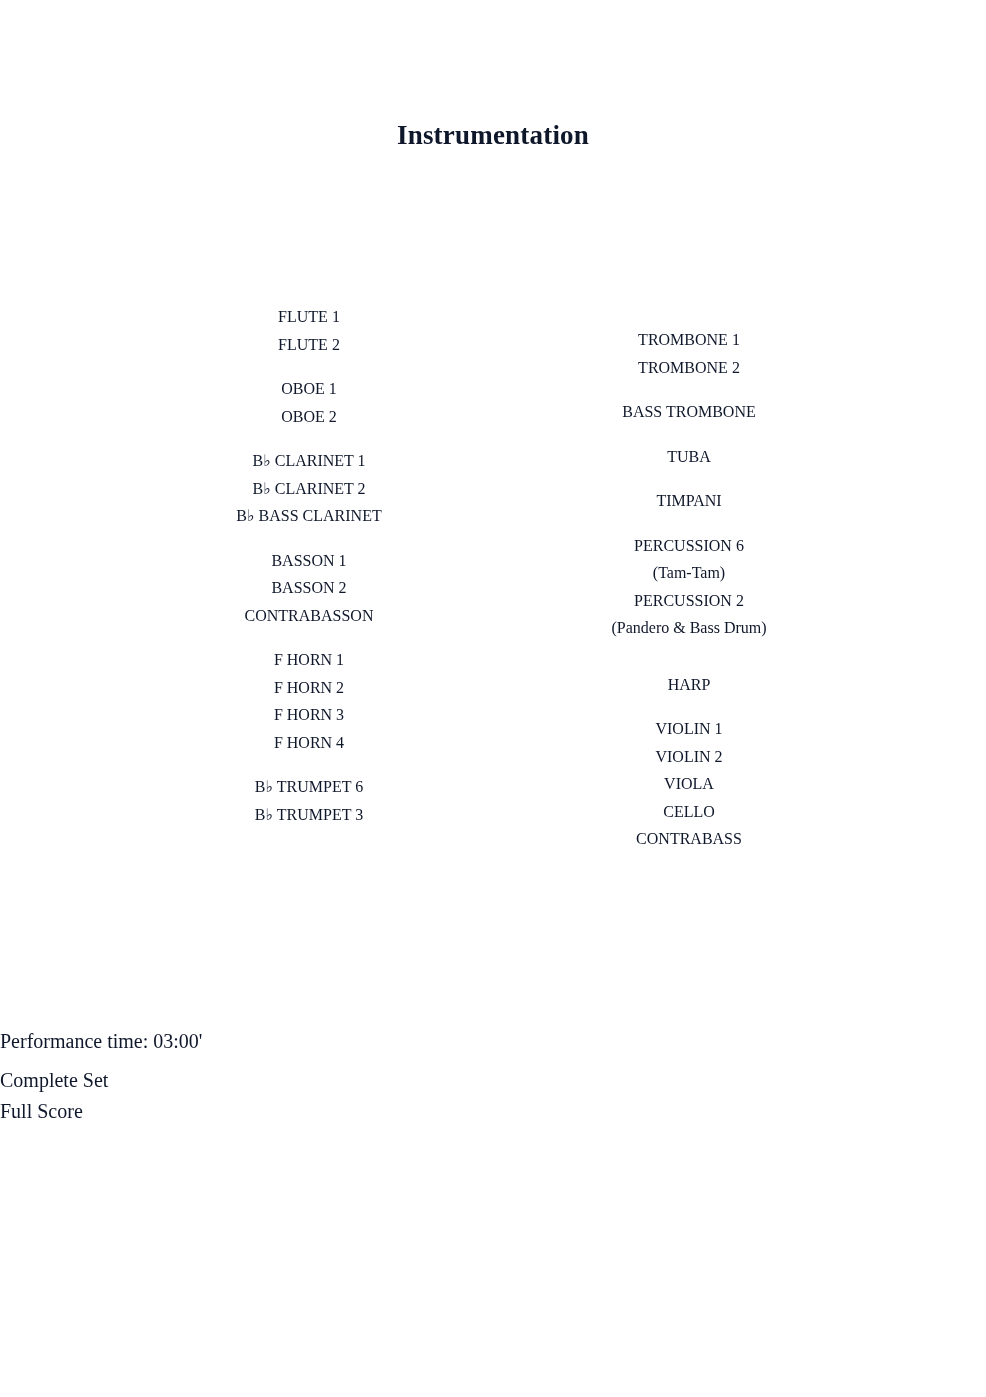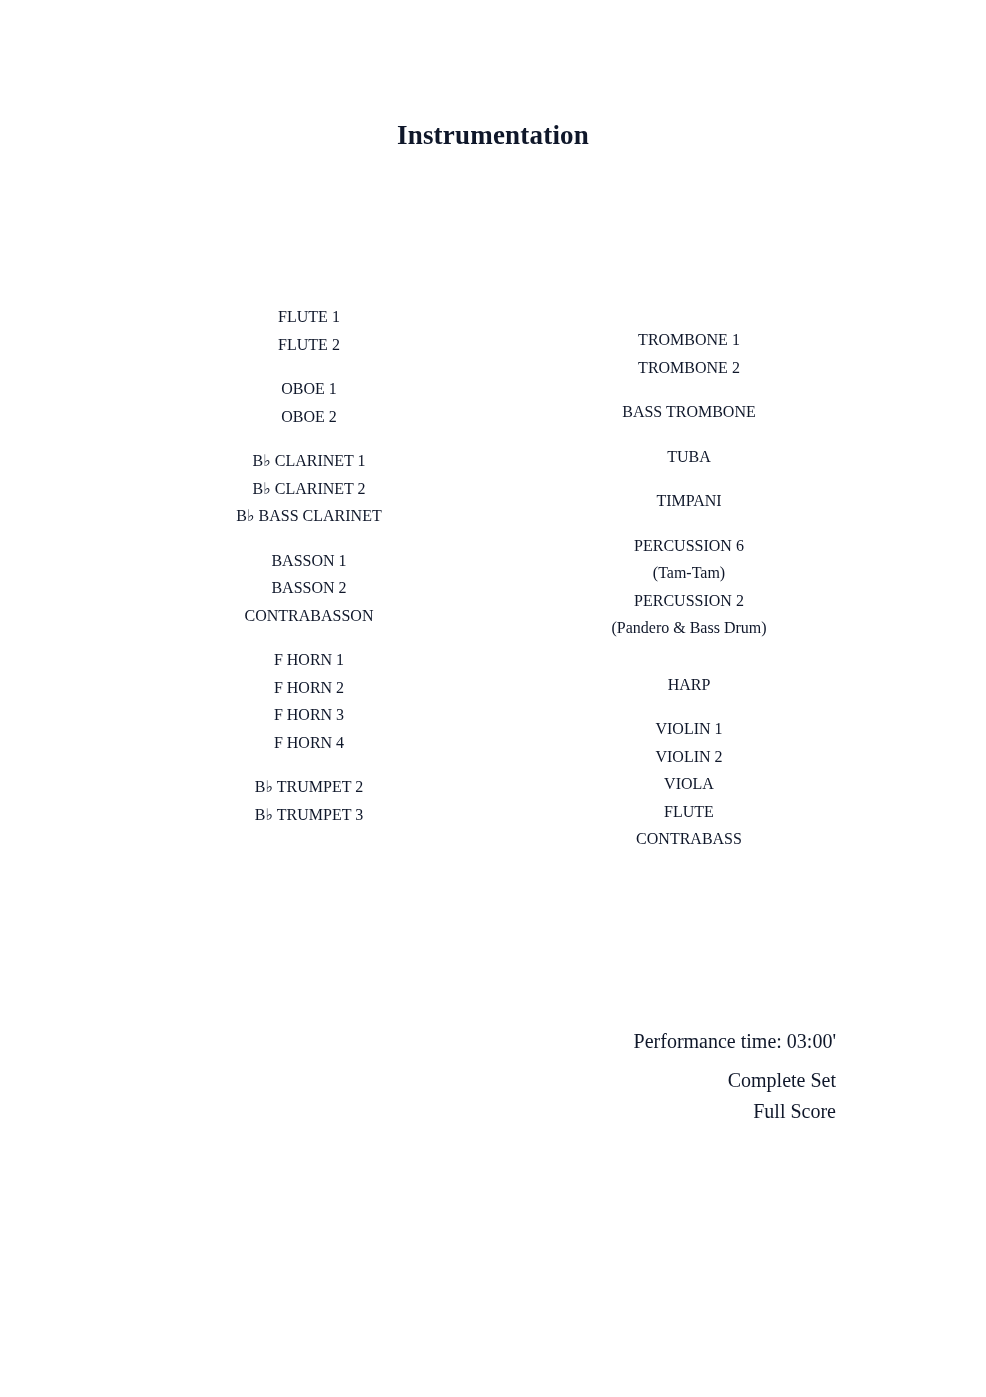--- a/index.html
+++ b/index.html
@@ -54,21 +54,21 @@
   }
   
   [data-name="instrument-group-harp"] {
     margin-top: 29px;
   }
   .footer {
     position: absolute;
     top: 1028px;
     left: 0;
     width: 836px;
-    text-align: right;
+    text-align: left;
   }
   .performance-time {
     font-size: 20px;
     line-height: 26px;
     margin-bottom: 11px;
   }
   .set-line {
     font-size: 20px;
     line-height: 31px;
   }
@@ -99,21 +99,21 @@
         <div class="instrument" data-name="instrument-label">BASSON 2</div>
         <div class="instrument" data-name="instrument-label">CONTRABASSON</div>
       </div>
       <div class="group" data-name="instrument-group-horns">
         <div class="instrument" data-name="instrument-label">F HORN 1</div>
         <div class="instrument" data-name="instrument-label">F HORN 2</div>
         <div class="instrument" data-name="instrument-label">F HORN 3</div>
         <div class="instrument" data-name="instrument-label">F HORN 4</div>
       </div>
       <div class="group" data-name="instrument-group-trumpets">
-        <div class="instrument" data-name="instrument-label">B♭ TRUMPET 2</div>
+        <div class="instrument" data-name="instrument-label">B♭ TRUMPET 6</div>
         <div class="instrument" data-name="instrument-label">B♭ TRUMPET 3</div>
       </div>
     </div>
 
   <div class="column column-right" data-name="instrument-column-right">
       <div class="group" data-name="instrument-group-trombones">
         <div class="instrument" data-name="instrument-label">TROMBONE 1</div>
         <div class="instrument" data-name="instrument-label">TROMBONE 2</div>
       </div>
       <div class="group" data-name="instrument-group-bass-trombone">
@@ -131,21 +131,21 @@
         <div class="instrument" data-name="instrument-label">PERCUSSION 2</div>
         <div class="instrument" data-name="instrument-label">(Pandero &amp; Bass Drum)</div>
       </div>
       <div class="group" data-name="instrument-group-harp">
         <div class="instrument" data-name="instrument-label">HARP</div>
       </div>
       <div class="group" data-name="instrument-group-strings">
         <div class="instrument" data-name="instrument-label">VIOLIN 1</div>
         <div class="instrument" data-name="instrument-label">VIOLIN 2</div>
         <div class="instrument" data-name="instrument-label">VIOLA</div>
-        <div class="instrument" data-name="instrument-label">FLUTE</div>
+        <div class="instrument" data-name="instrument-label">CELLO</div>
         <div class="instrument" data-name="instrument-label">CONTRABASS</div>
       </div>
     </div>
 
   <div class="footer" data-name="footer">
     <div class="performance-time" data-name="performance-time-text">Performance time: 03:00'</div>
     <div class="set-line" data-name="complete-set-label">Complete Set</div>
     <div class="set-line" data-name="full-score-label">Full Score</div>
   </div>
 

